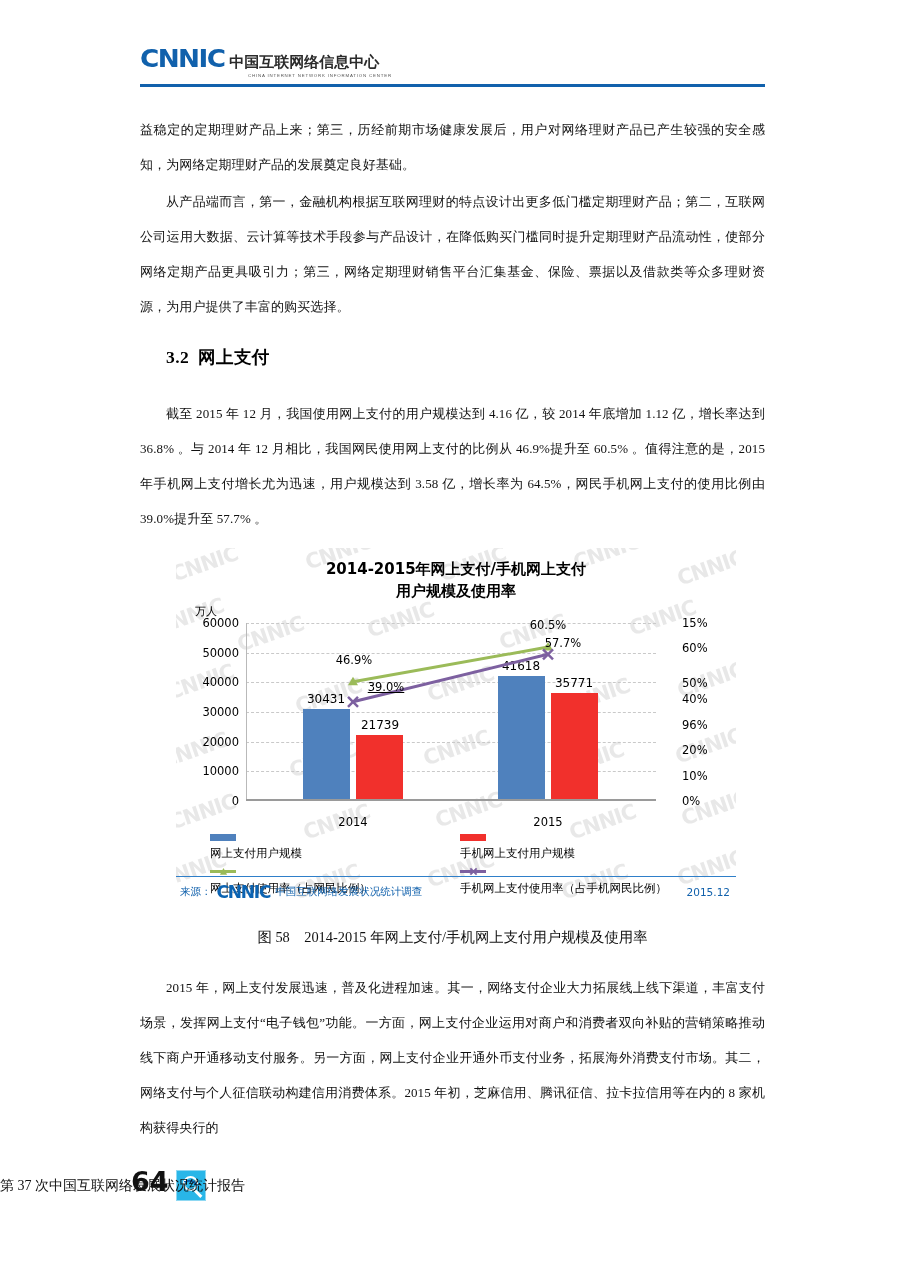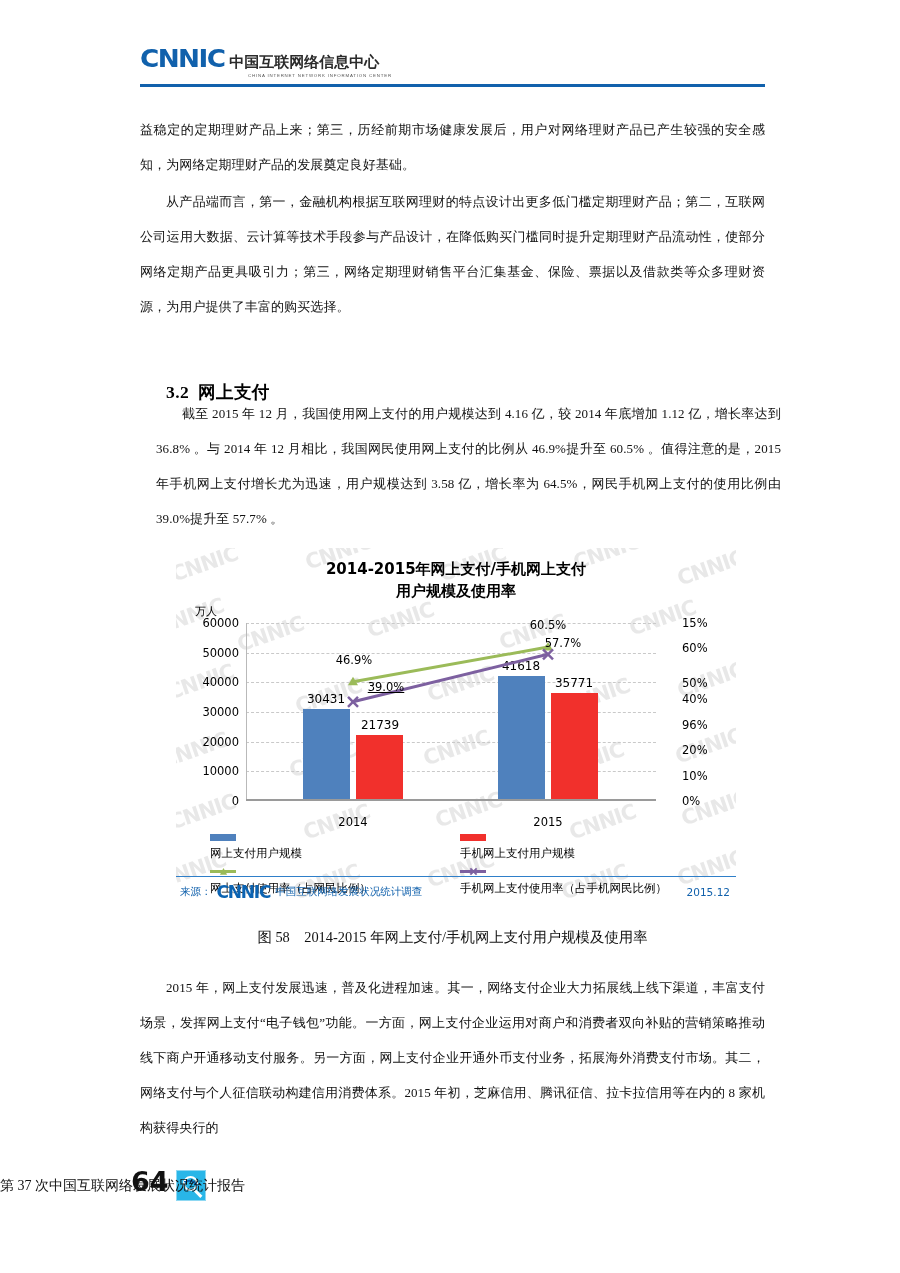--- a/index.html
+++ b/index.html
@@ -81,21 +81,20 @@
 
   .section-head {
     position: absolute;
     left: 166px;
     top: 345px;
     font-family: "DejaVu Sans", sans-serif;
     font-weight: 700;
     font-size: 17.5px;
     color: #000;
     letter-spacing: 0.4px;
-    margin-top: 35px;
   }
   .section-head .num {
     font-family: "Liberation Serif", serif;
     font-weight: 700;
     margin-right: 9px;
   }
 
   
   .chart-wrap {
     position: absolute;
@@ -358,21 +357,21 @@
 <div class="header-rule"></div>
 
 <div class="para" style="top:112px;">益稳定的定期理财产品上来；第三，历经前期市场健康发展后，用户对网络理财产品已产生较强的安全感知，为网络定期理财产品的发展奠定良好基础。</div>
 
 <div class="para indent" style="top:184px;">从产品端而言，第一，金融机构根据互联网理财的特点设计出更多低门槛定期理财产品；第二，互联网公司运用大数据、云计算等技术手段参与产品设计，在降低购买门槛同时提升定期理财产品流动性，使部分网络定期产品更具吸引力；第三，网络定期理财销售平台汇集基金、保险、票据以及借款类等众多理财资源，为用户提供了丰富的购买选择。</div>
 
 <div class="section-head">
   <span class="num">3.2</span><span>网上支付</span>
 </div>
 
-<div class="para indent" style="top:396px;margin-left:16px;">截至 2015 年 12 月，我国使用网上支付的用户规模达到 4.16 亿，较 2014 年底增加 1.12 亿，增长率达到 36.8% 。与 2014 年 12 月相比，我国网民使用网上支付的比例从 46.9%提升至 60.5% 。值得注意的是，2015 年手机网上支付增长尤为迅速，用户规模达到 3.58 亿，增长率为 64.5%，网民手机网上支付的使用比例由 39.0%提升至 57.7% 。</div>
+<div class="para indent" style="top:396px;">截至 2015 年 12 月，我国使用网上支付的用户规模达到 4.16 亿，较 2014 年底增加 1.12 亿，增长率达到 36.8% 。与 2014 年 12 月相比，我国网民使用网上支付的比例从 46.9%提升至 60.5% 。值得注意的是，2015 年手机网上支付增长尤为迅速，用户规模达到 3.58 亿，增长率为 64.5%，网民手机网上支付的使用比例由 39.0%提升至 57.7% 。</div>
 
 <div class="chart-wrap">
 
   <div class="watermark-layer">
     <span class="wm" style="left:-6px;  top:4px;">CNNIC</span>
     <span class="wm" style="left:128px; top:-8px;">CNNIC</span>
     <span class="wm" style="left:262px; top:4px;">CNNIC</span>
     <span class="wm" style="left:396px; top:-8px;">CNNIC</span>
     <span class="wm" style="left:500px; top:8px;">CNNIC</span>
 

